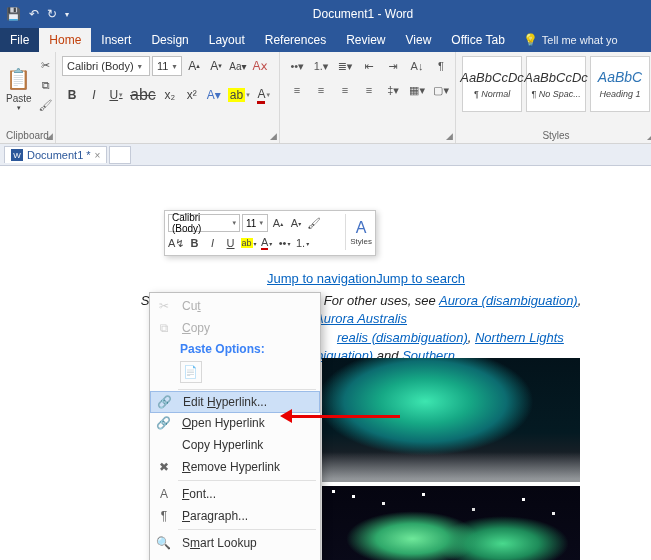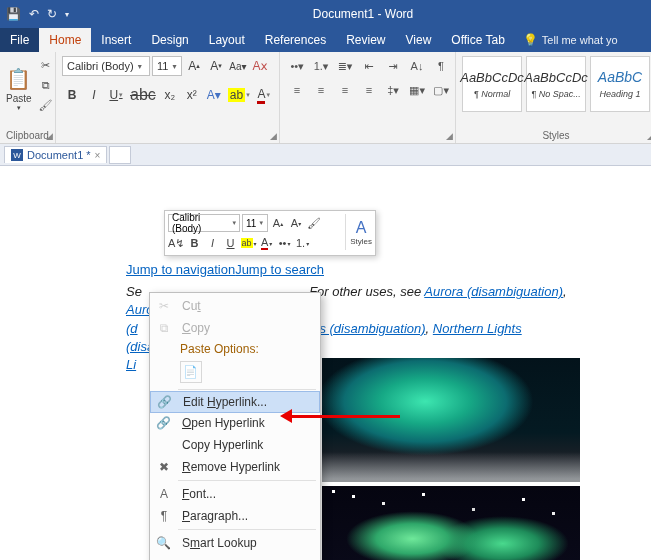--- a/index.html
+++ b/index.html
@@ -65,31 +65,31 @@
 .mt-row { display: flex; align-items: center; gap: 2px; }
 .mt-row + .mt-row { margin-top: 2px; }
 .mt-combo { height: 18px; background: #fff; border: 1px solid #c0c0c0; padding: 0 3px; font-size: 10px; display: flex; align-items: center; }
 .mt-combo .dd { font-size: 7px; margin-left: 3px; color: #666; }
 .mtbtn { min-width: 16px; height: 18px; display: flex; align-items: center; justify-content: center; font-size: 11px; color: #444; }
 .mtbtn .dd { font-size: 6px; margin-left: 1px; }
 .mt-styles { display: flex; flex-direction: column; align-items: center; font-size: 8px; color: #444; padding-left: 4px; border-left: 1px solid #ddd; margin-left: 2px; height: 36px; justify-content: center; }
 .mt-styles .aic { font-size: 16px; color: #4472c4; }
 
 
-.bodytext { position: absolute; left: 126px; top: 95px; font-size: 13px; color: #222; line-height: 1.4; }
+.bodytext { position: absolute; left: 126px; top: 104px; font-size: 13px; color: #222; line-height: 1.4; text-align: center; }
 .hlink { color: #0563c1; text-decoration: underline; }
 
 
 .ctxmenu { position: absolute; left: 149px; top: 126px; width: 172px; background: #fcfcfc; border: 1px solid #bfbfbf; box-shadow: 3px 3px 8px rgba(0,0,0,0.25); padding: 2px 0; font-size: 12px; color: #333; z-index: 10; }
 .ctxitem { height: 22px; display: flex; align-items: center; padding: 0 8px 0 4px; gap: 8px; }
 .ctxitem .ic { width: 20px; text-align: center; font-size: 12px; color: #666; }
 .ctxitem.disabled { color: #b0b0b0; }
 .ctxitem.disabled .ic { color: #cfcfcf; }
 .ctxitem.hover { background: #cde0f7; border: 1px solid #9bbce8; margin: -1px 0; }
-.ctxitem.header { font-weight: 400; height: 20px; padding-left: 30px; color: #a16207;}
+.ctxitem.header { font-weight: 700; height: 20px; padding-left: 30px; color: #3b82f6;}
 .sep { height: 1px; background: #e0e0e0; margin: 2px 4px 2px 28px; }
 .paste-opts { display:flex; gap:2px; padding: 2px 0 4px 30px;}
 .paste-opt { width:22px; height:22px; border:1px solid #d8d8d8; display:flex; align-items:center; justify-content:center; font-size:12px; color:#777;}
 
 
 .redarrow { position: absolute; left: 280px; top: 246px; width: 120px; height: 8px; z-index: 20; }
 .redarrow .line { position:absolute; top:3px; left:10px; right:0; height:3px; background:#e80000; }
 .redarrow .head { position:absolute; left:0; top:-3px; width:0; height:0; border-top:7px solid transparent; border-bottom:7px solid transparent; border-right:12px solid #e80000; }
 
 

